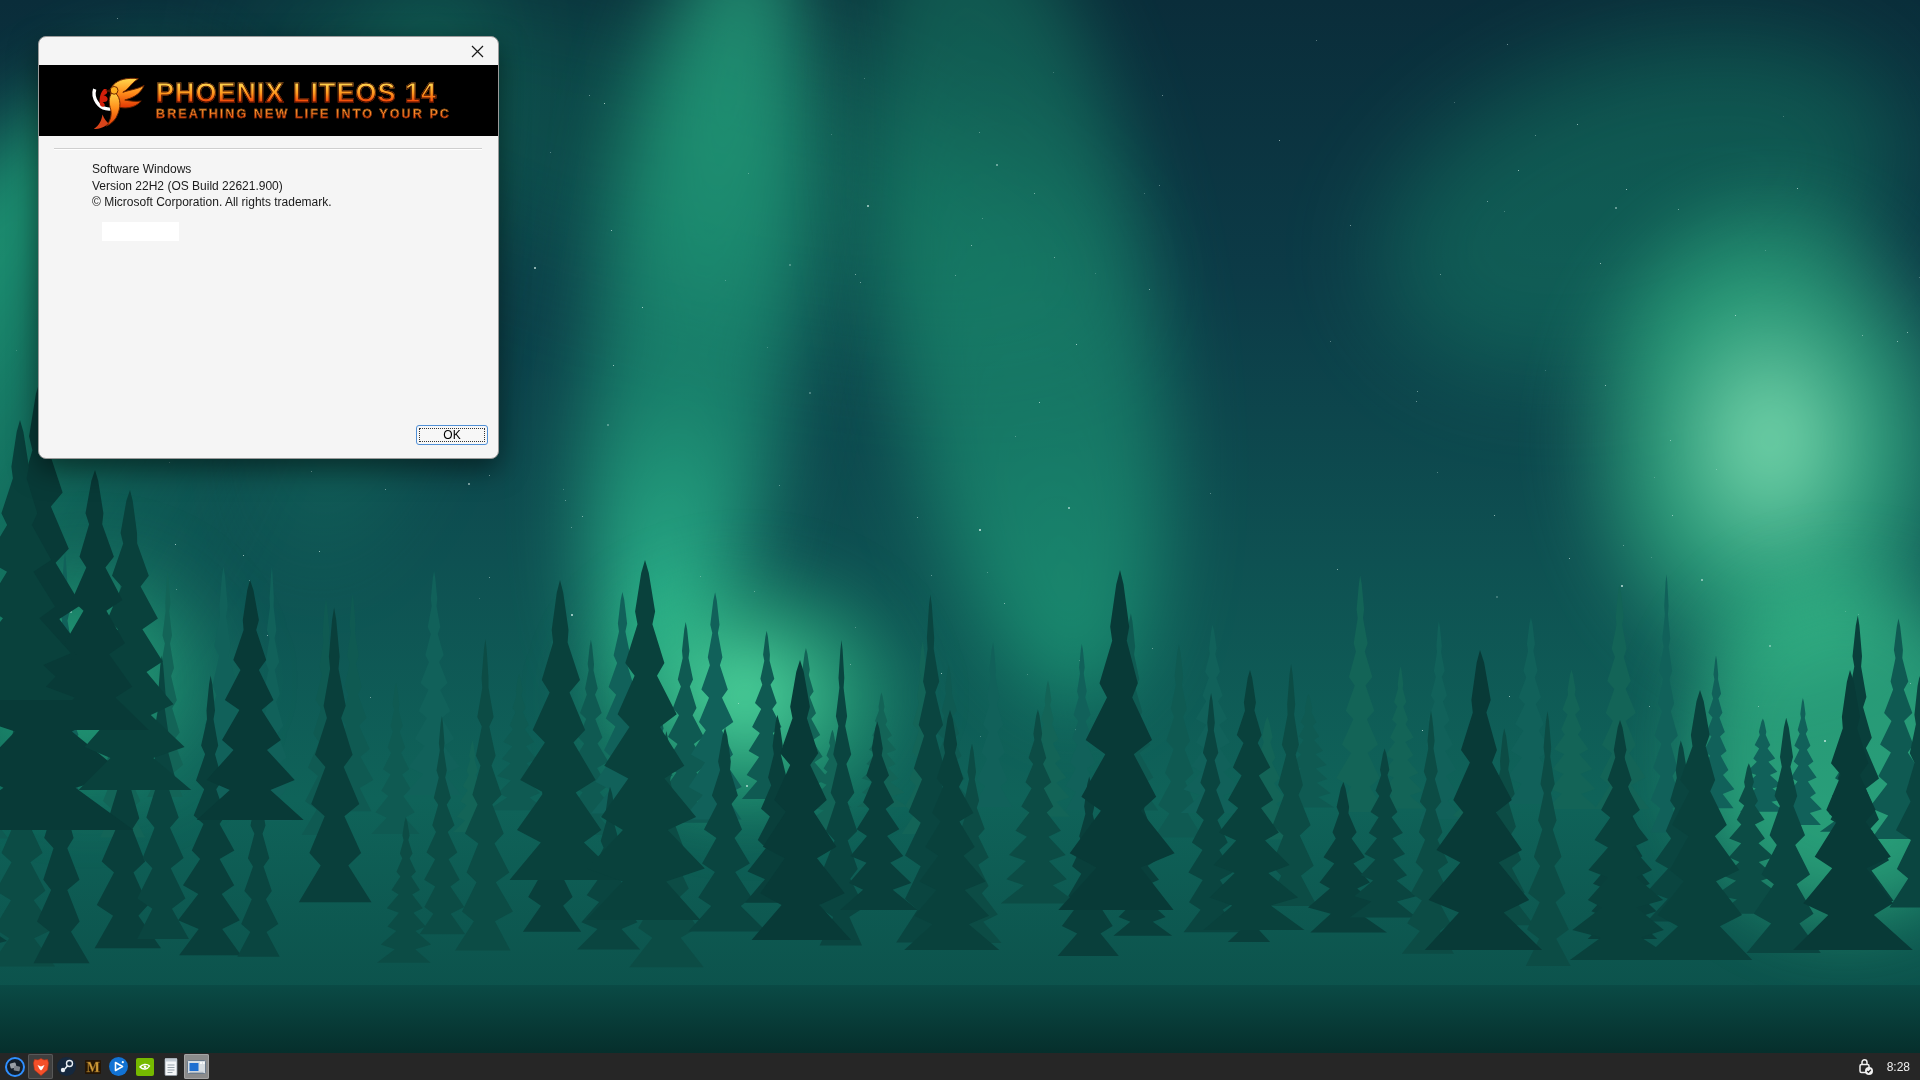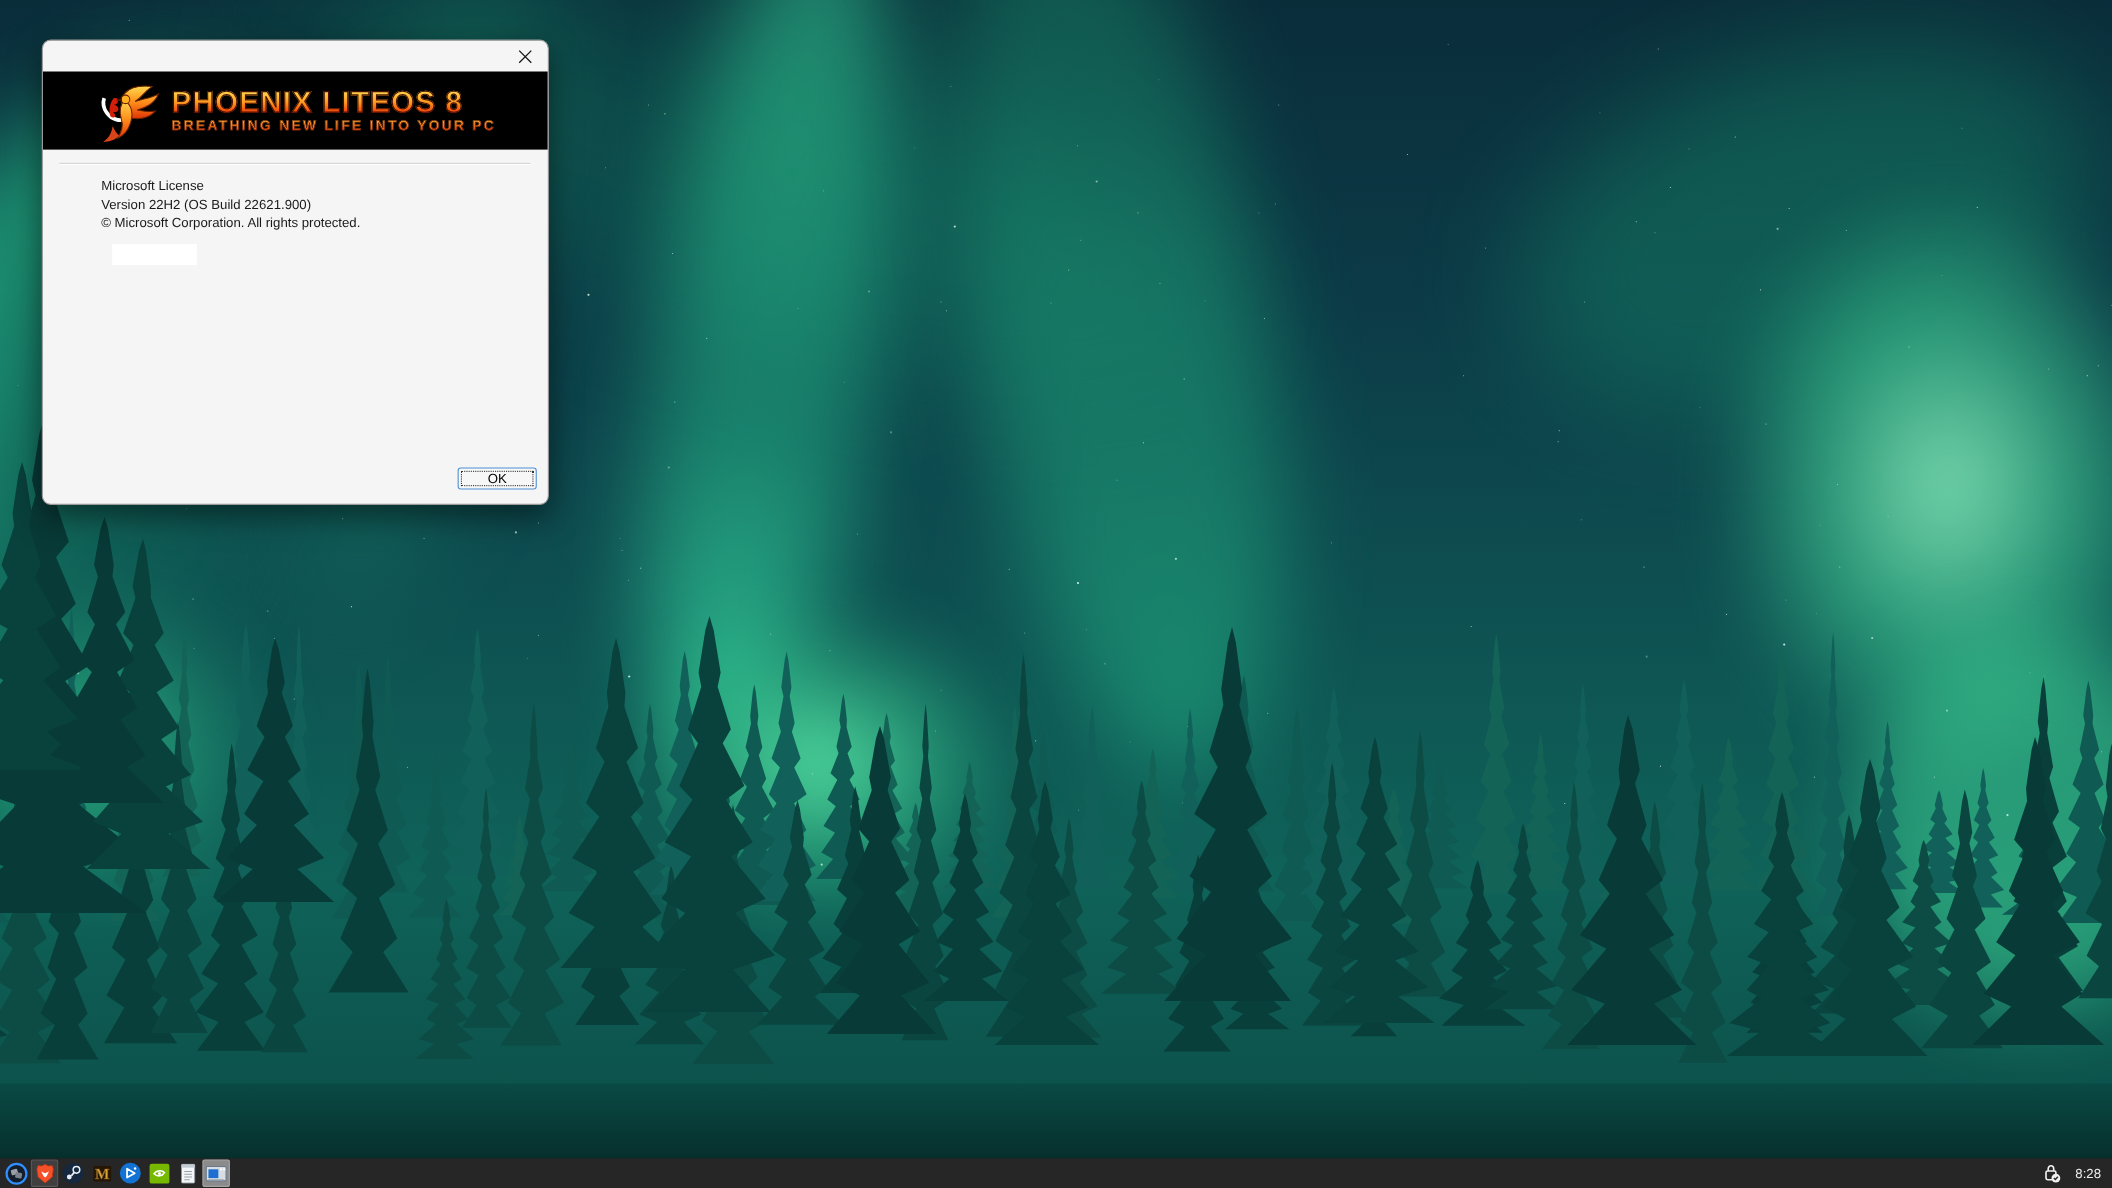--- a/index.html
+++ b/index.html
@@ -395,31 +395,31 @@
         </defs>
         <ellipse cx="22" cy="26" rx="13" ry="15" fill="none" stroke="#ffffff" stroke-width="3.5" stroke-dasharray="58 40" transform="rotate(-35 22 26)"></ellipse>
         <path d="M18 20 C24 18 23 26 18 26 C24 27 24 34 17 33 C22 36 18 40 15 37 C13 33 14 24 18 20 Z" fill="#d21f0a"></path>
         <path d="M30 34 C18 20 30 6 54 9 C45 15 45 19 38 23 C47 20 53 20 60 16 C55 27 46 29 40 31 C46 32 51 33 57 32 C50 40 39 40 33 38 Z" fill="url(#fg)" stroke="#6b2300" stroke-width="1"></path>
         <path d="M28 22 C35 26 37 35 33 45 C31 51 27 55 21 58 C26 51 27 45 25 39 C23 32 24 26 28 22 Z" fill="url(#fg)" stroke="#6b2300" stroke-width="1"></path>
         <circle cx="29" cy="21" r="4" fill="#ffb020" stroke="#6b2300"></circle>
         <path d="M25.5 19.5 L20 21.5 L25.5 23.5 Z" fill="#491500"></path>
         <path d="M23 55 C20 59 14 61 8 61 C14 57 16 52 17 46 C19 51 21 53 23 55 Z" fill="#d8441a"></path>
       </svg>
       <div class="banner-text">
-        <div class="banner-title">PHOENIX LITEOS 8</div>
+        <div class="banner-title">PHOENIX LITEOS 14</div>
         <div class="banner-sub">BREATHING NEW LIFE INTO YOUR PC</div>
       </div>
     </div>
 
     <div class="sep"></div>
 
     <div class="textblock">
-      <div>Microsoft License</div>
+      <div>Software Windows</div>
       <div>Version 22H2 (OS Build 22621.900)</div>
-      <div>© Microsoft Corporation. All rights protected.</div>
+      <div>© Microsoft Corporation. All rights trademark.</div>
       <div class="licbox"></div>
     </div>
 
     <button class="ok-btn">OK</button>
   </div>
 
   <div class="taskbar">
 
     <button class="tb-btn" title="app-orb-icon">
       <svg width="22" height="22" viewBox="0 0 22 22">

